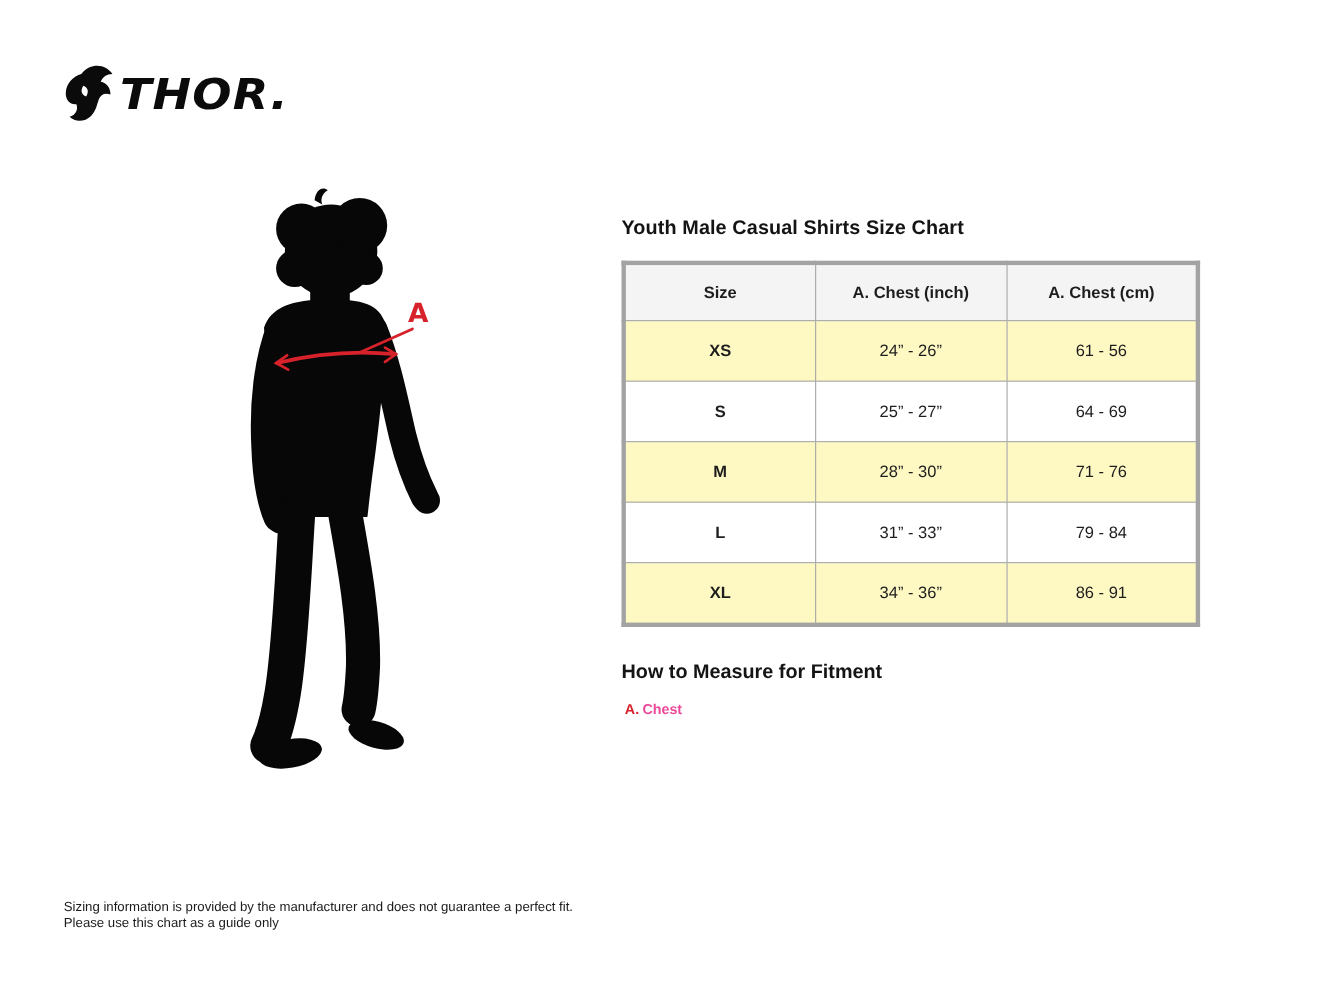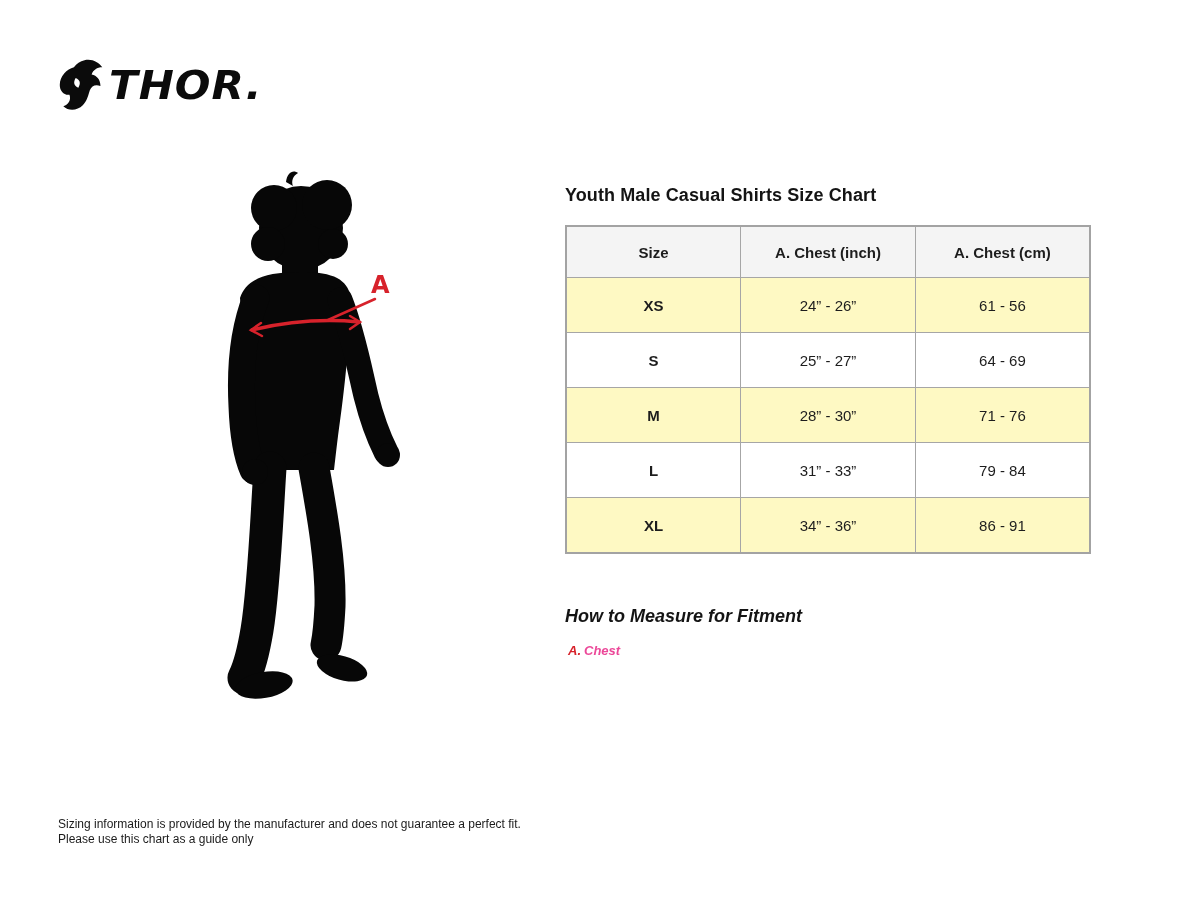--- a/index.html
+++ b/index.html
@@ -26,37 +26,37 @@
   .chest-label{
     position:absolute;left:191px;top:105px;
     font-size:24px;font-weight:bold;color:#d7222b;line-height:1;
     font-family:"DejaVu Sans", sans-serif;
   }
 
   
   .right-col{position:absolute;left:565px;top:185px;width:526px;}
   .chart-title{
     font-size:18px;font-weight:bold;color:#141414;
-    margin:0 0 19px 0;letter-spacing:.1px;
+    margin:12px 0 19px 0;letter-spacing:.1px;
   }
   table.size-table{
-    width:100%;border-collapse:collapse;border:2px solid #a3a3a3;
+    width:100%;border-collapse:collapse;border:4px solid #a3a3a3;
     table-layout:fixed;
   }
   .size-table th,.size-table td{
     border:1.5px solid #a6a6a6;text-align:center;vertical-align:middle;
     font-size:15px;color:#1d1d1d;padding:0;
   }
   .size-table th{height:50px;font-weight:bold;background:#f4f4f4;}
   .size-table td{height:54px;background:#ffffff;font-weight:normal;}
   .size-table td.size-cell{font-weight:bold;}
   .size-table tr.alt td{background:#fef9c3;}
 
   
-  .measure{margin-top:52px;font-style:italic;}
+  .measure{margin-top:30px;}
   .measure-heading{font-size:18px;font-weight:bold;color:#141414;margin:0 0 16px 0;}
   .measure-item{margin-left:3px;font-size:13px;line-height:1.25;}
   .measure-key{color:#d7222b;font-weight:bold;}
   .measure-label{color:#ec4899;font-weight:bold;margin-left:3px;}
   .measure-desc{
     margin:5px 0 0 0;font-size:13px;line-height:1.22;color:#222222;
     max-width:256px;
   }
 
   

